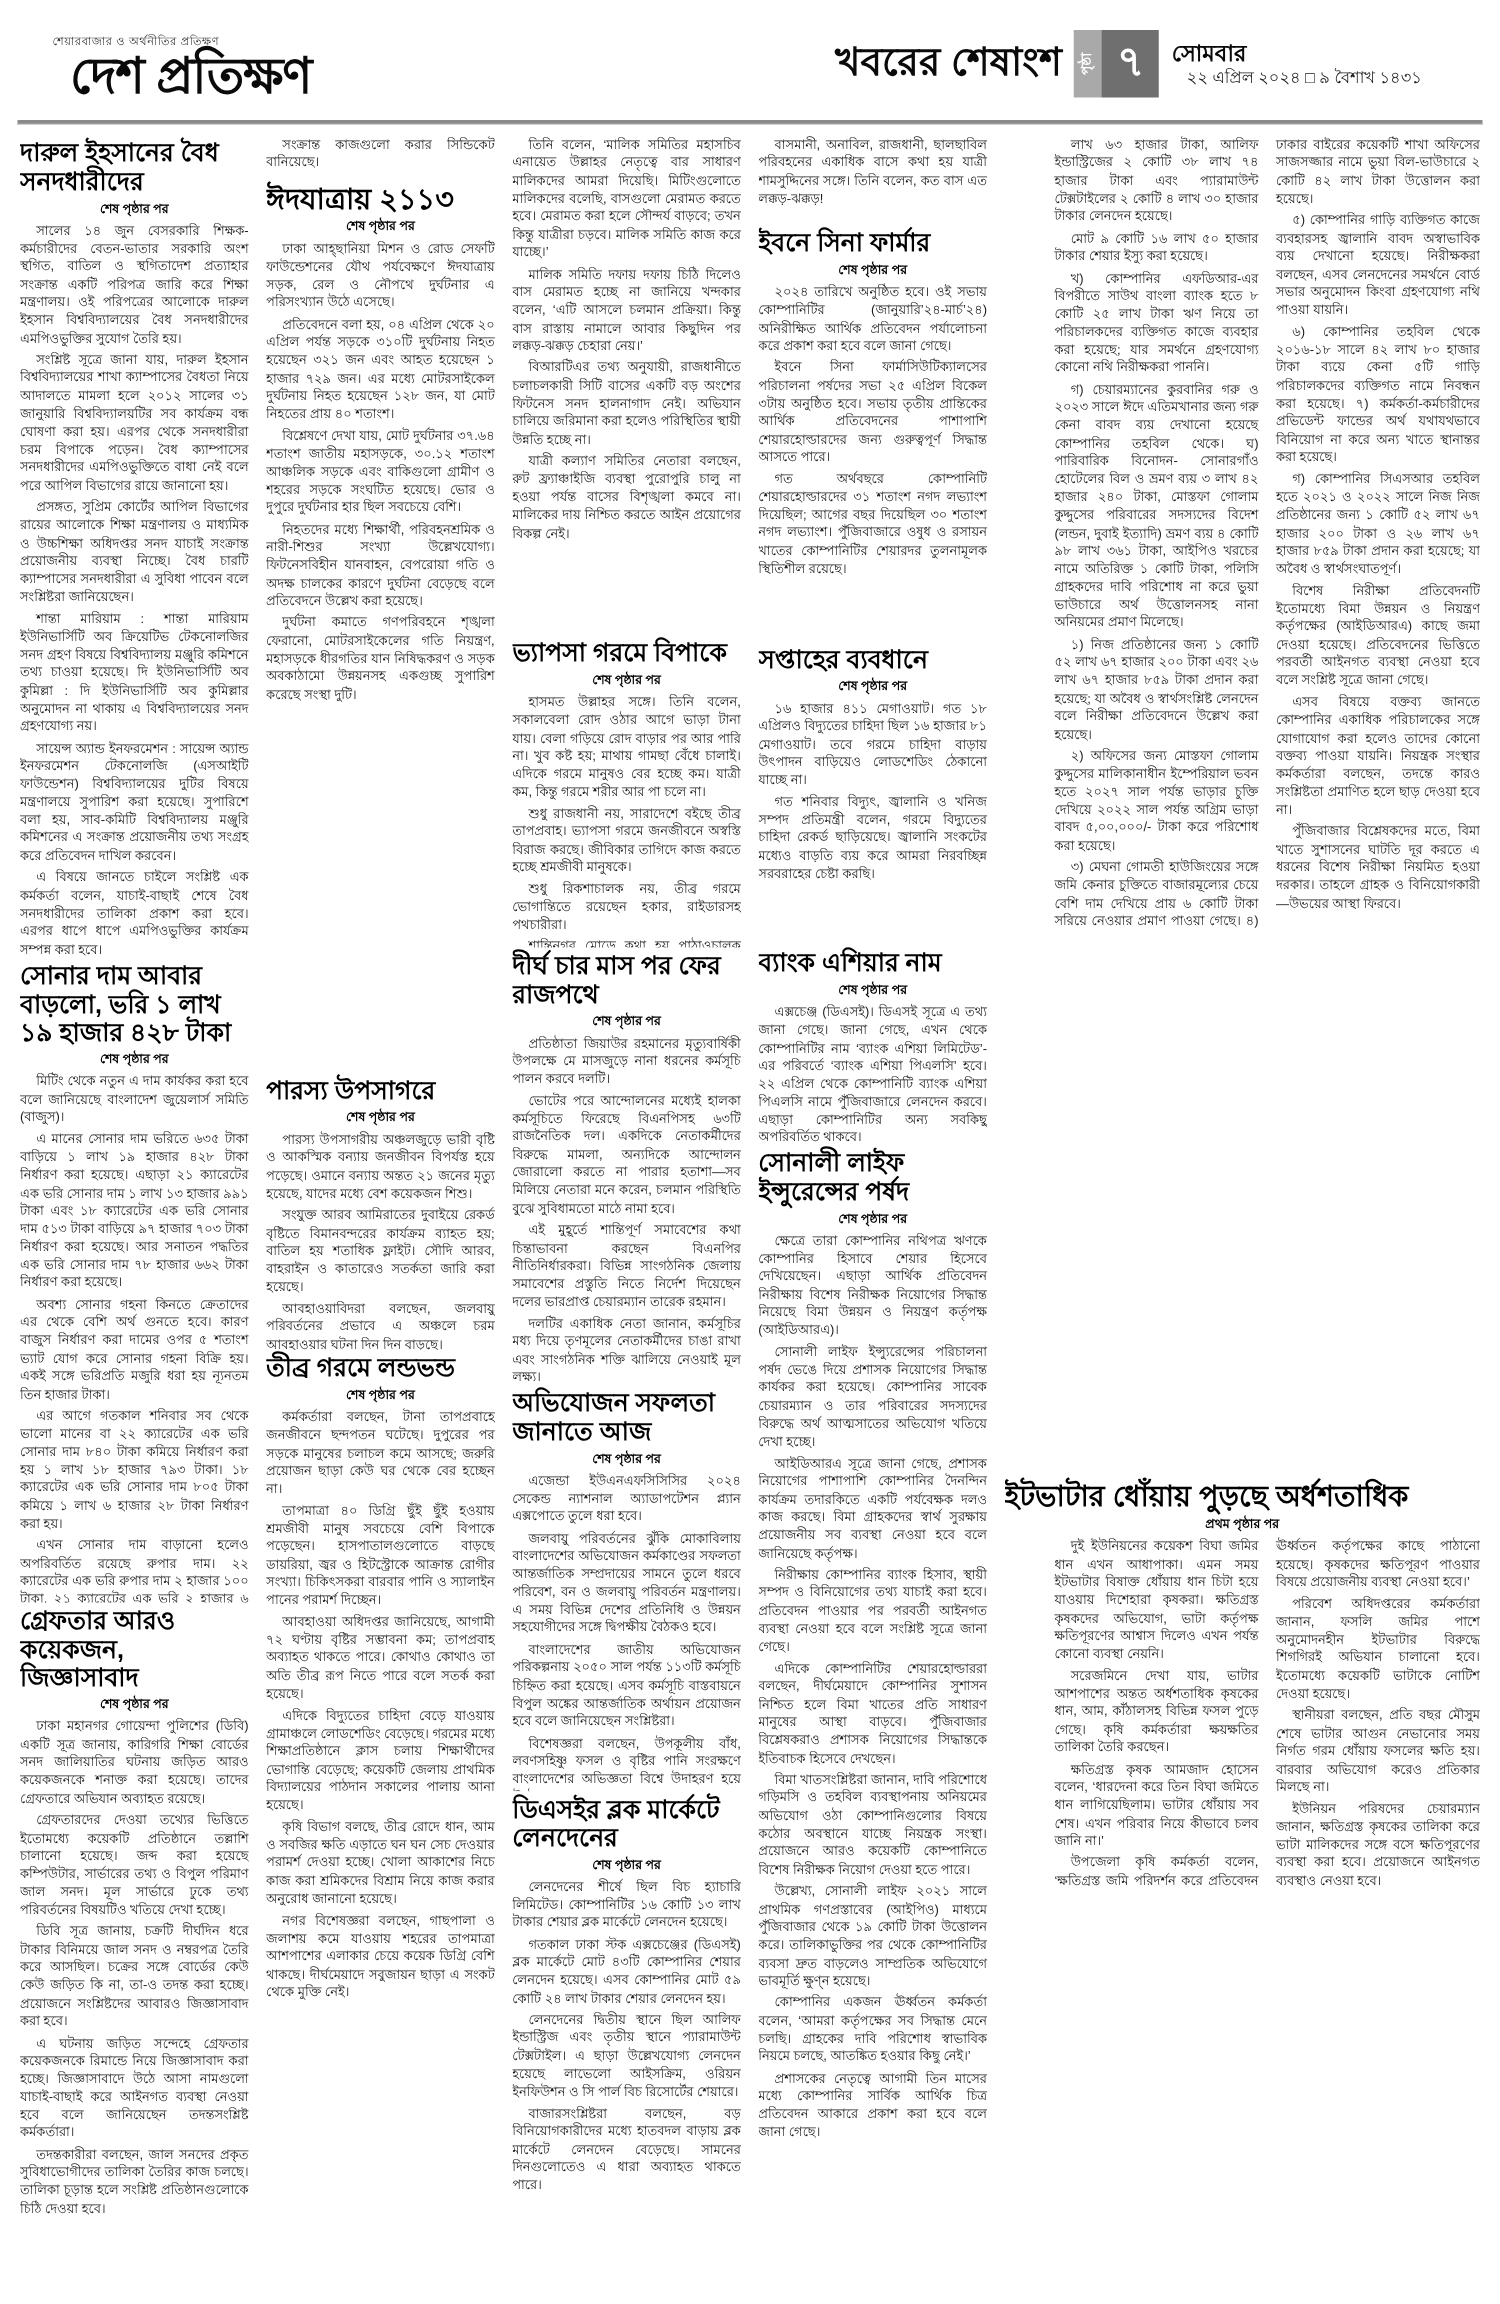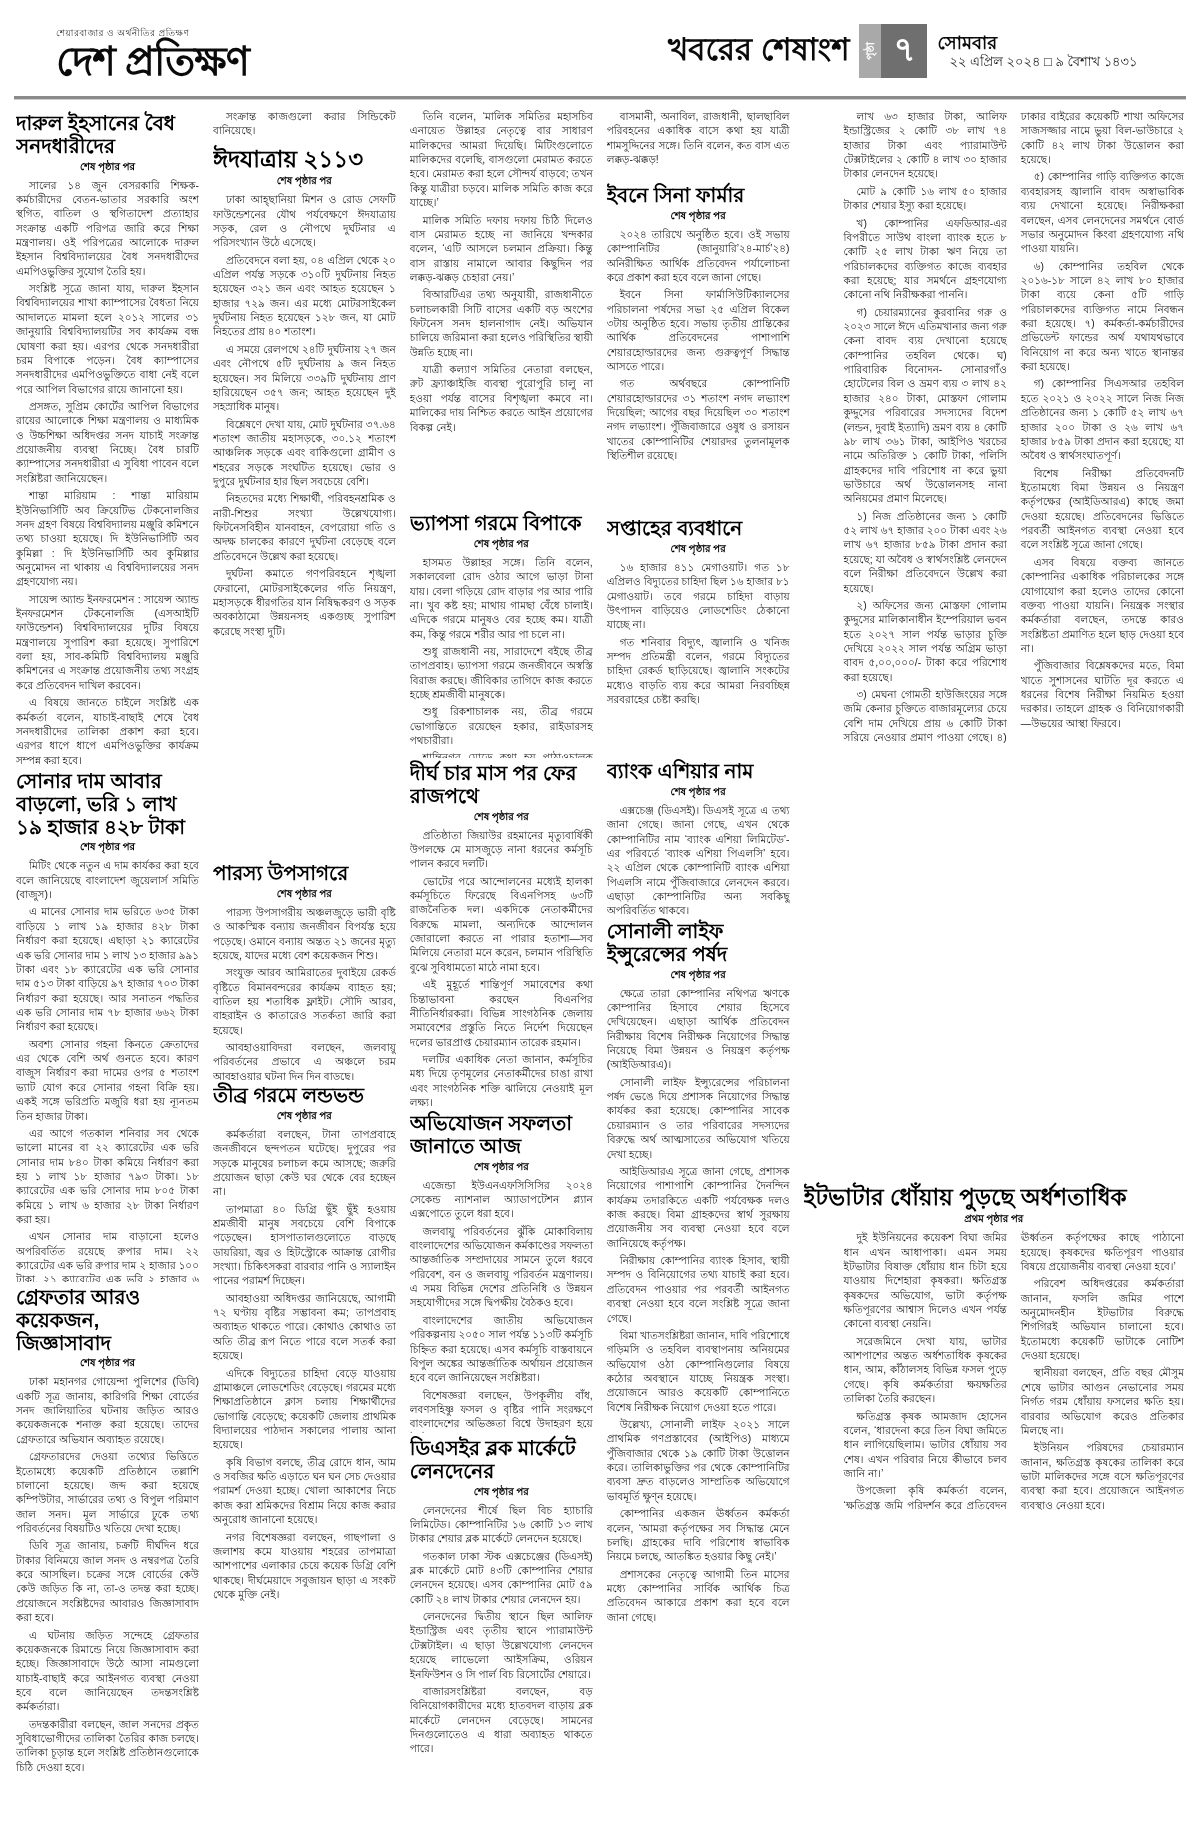--- a/index.html
+++ b/index.html
@@ -4,21 +4,21 @@
 <style>
   html,body{margin:0;padding:0;background:#e9e9e9;}
   .sheet{
     position:relative;width:1200px;height:1843px;background:#ffffff;
     margin:0 auto;overflow:hidden;color:#141414;
     font-family:"Liberation Sans", sans-serif;
   }
   
   .masthead{position:relative;height:96px;padding:0 16px;}
   .brand{position:absolute;left:36px;top:26px;}
-  .brand .tagline{font-size:9px;color:#333;letter-spacing:.5px;margin-left:20px;}
+  .brand .tagline{font-size:9px;color:#333;letter-spacing:.5px;margin-left:6px;}
   .brand .logo{font-size:40px;font-weight:900;line-height:1;color:#0a0a0a;letter-spacing:-1px;margin-left:20px;}
   .head-center{position:absolute;left:668px;top:24px;display:flex;align-items:center;gap:10px;}
   .section-title{font-size:31px;font-weight:900;color:#0a0a0a;white-space:nowrap;}
   .pagebox{display:flex;align-items:stretch;height:54px;}
   .pagebox .plabel{background:#a9a9a9;color:#fff;width:22px;display:flex;align-items:center;justify-content:center;
      writing-mode:vertical-rl;transform:rotate(180deg);font-size:11px;font-weight:bold;}
   .pagebox .pnum{background:#6f6f6f;color:#fff;width:46px;display:flex;align-items:center;justify-content:center;
      font-size:34px;font-weight:900;}
   .datestack{display:flex;flex-direction:column;justify-content:center;line-height:1.25;}
   .datestack .day{font-size:18px;font-weight:bold;color:#0a0a0a;}
@@ -114,21 +114,20 @@
         <div class="body lead">
             <p>সংক্রান্ত কাজগুলো করার সিন্ডিকেট বানিয়েছে।</p>
           </div>
       </article>
       <article class="h-c2a1">
         <h2 class="hl xl">ঈদযাত্রায় ২১১৩</h2>
         <div class="cont">শেষ পৃষ্ঠার পর</div>
         <div class="body">
             <p>ঢাকা আহ্ছানিয়া মিশন ও রোড সেফটি ফাউন্ডেশনের যৌথ পর্যবেক্ষণে ঈদযাত্রায় সড়ক, রেল ও নৌপথে দুর্ঘটনার এ পরিসংখ্যান উঠে এসেছে।</p>
             <p>প্রতিবেদনে বলা হয়, ০৪ এপ্রিল থেকে ২০ এপ্রিল পর্যন্ত সড়কে ৩১০টি দুর্ঘটনায় নিহত হয়েছেন ৩২১ জন এবং আহত হয়েছেন ১ হাজার ৭২৯ জন। এর মধ্যে মোটরসাইকেল দুর্ঘটনায় নিহত হয়েছেন ১২৮ জন, যা মোট নিহতের প্রায় ৪০ শতাংশ।</p>
-            <p>এ সময়ে রেলপথে ২৪টি দুর্ঘটনায় ২৭ জন এবং নৌপথে ৫টি দুর্ঘটনায় ৯ জন নিহত হয়েছেন। সব মিলিয়ে ৩৩৯টি দুর্ঘটনায় প্রাণ হারিয়েছেন ৩৫৭ জন; আহত হয়েছেন দুই সহস্রাধিক মানুষ।</p>
             <p>বিশ্লেষণে দেখা যায়, মোট দুর্ঘটনার ৩৭.৬৪ শতাংশ জাতীয় মহাসড়কে, ৩০.১২ শতাংশ আঞ্চলিক সড়কে এবং বাকিগুলো গ্রামীণ ও শহরের সড়কে সংঘটিত হয়েছে। ভোর ও দুপুরে দুর্ঘটনার হার ছিল সবচেয়ে বেশি।</p>
             <p>নিহতদের মধ্যে শিক্ষার্থী, পরিবহনশ্রমিক ও নারী-শিশুর সংখ্যা উল্লেখযোগ্য। ফিটনেসবিহীন যানবাহন, বেপরোয়া গতি ও অদক্ষ চালকের কারণে দুর্ঘটনা বেড়েছে বলে প্রতিবেদনে উল্লেখ করা হয়েছে।</p>
             <p>দুর্ঘটনা কমাতে গণপরিবহনে শৃঙ্খলা ফেরানো, মোটরসাইকেলের গতি নিয়ন্ত্রণ, মহাসড়কে ধীরগতির যান নিষিদ্ধকরণ ও সড়ক অবকাঠামো উন্নয়নসহ একগুচ্ছ সুপারিশ করেছে সংস্থা দুটি।</p>
           </div>
       </article>
       <article class="h-c2a2">
         <h2 class="hl">পারস্য উপসাগরে</h2>
         <div class="cont">শেষ পৃষ্ঠার পর</div>
         <div class="body">
             <p>পারস্য উপসাগরীয় অঞ্চলজুড়ে ভারী বৃষ্টি ও আকস্মিক বন্যায় জনজীবন বিপর্যস্ত হয়ে পড়েছে। ওমানে বন্যায় অন্তত ২১ জনের মৃত্যু হয়েছে, যাদের মধ্যে বেশ কয়েকজন শিশু।</p>
@@ -232,20 +231,21 @@
           </div>
       </article>
       <article class="h-c4a4">
         <h2 class="hl">সোনালী লাইফ ইন্সুরেন্সের পর্ষদ</h2>
         <div class="cont">শেষ পৃষ্ঠার পর</div>
         <div class="body">
             <p>ক্ষেত্রে তারা কোম্পানির নথিপত্র ঋণকে কোম্পানির হিসাবে শেয়ার হিসেবে দেখিয়েছেন। এছাড়া আর্থিক প্রতিবেদন নিরীক্ষায় বিশেষ নিরীক্ষক নিয়োগের সিদ্ধান্ত নিয়েছে বিমা উন্নয়ন ও নিয়ন্ত্রণ কর্তৃপক্ষ (আইডিআরএ)।</p>
             <p>সোনালী লাইফ ইন্স্যুরেন্সের পরিচালনা পর্ষদ ভেঙে দিয়ে প্রশাসক নিয়োগের সিদ্ধান্ত কার্যকর করা হয়েছে। কোম্পানির সাবেক চেয়ারম্যান ও তার পরিবারের সদস্যদের বিরুদ্ধে অর্থ আত্মসাতের অভিযোগ খতিয়ে দেখা হচ্ছে।</p>
             <p>আইডিআরএ সূত্রে জানা গেছে, প্রশাসক নিয়োগের পাশাপাশি কোম্পানির দৈনন্দিন কার্যক্রম তদারকিতে একটি পর্যবেক্ষক দলও কাজ করছে। বিমা গ্রাহকদের স্বার্থ সুরক্ষায় প্রয়োজনীয় সব ব্যবস্থা নেওয়া হবে বলে জানিয়েছে কর্তৃপক্ষ।</p>
             <p>নিরীক্ষায় কোম্পানির ব্যাংক হিসাব, স্থায়ী সম্পদ ও বিনিয়োগের তথ্য যাচাই করা হবে। প্রতিবেদন পাওয়ার পর পরবর্তী আইনগত ব্যবস্থা নেওয়া হবে বলে সংশ্লিষ্ট সূত্রে জানা গেছে।</p>
+            <p>এদিকে কোম্পানিটির শেয়ারহোল্ডাররা বলছেন, দীর্ঘমেয়াদে কোম্পানির সুশাসন নিশ্চিত হলে বিমা খাতের প্রতি সাধারণ মানুষের আস্থা বাড়বে। পুঁজিবাজার বিশ্লেষকরাও প্রশাসক নিয়োগের সিদ্ধান্তকে ইতিবাচক হিসেবে দেখছেন।</p>
             <p>বিমা খাতসংশ্লিষ্টরা জানান, দাবি পরিশোধে গড়িমসি ও তহবিল ব্যবস্থাপনায় অনিয়মের অভিযোগ ওঠা কোম্পানিগুলোর বিষয়ে কঠোর অবস্থানে যাচ্ছে নিয়ন্ত্রক সংস্থা। প্রয়োজনে আরও কয়েকটি কোম্পানিতে বিশেষ নিরীক্ষক নিয়োগ দেওয়া হতে পারে।</p>
             <p>উল্লেখ্য, সোনালী লাইফ ২০২১ সালে প্রাথমিক গণপ্রস্তাবের (আইপিও) মাধ্যমে পুঁজিবাজার থেকে ১৯ কোটি টাকা উত্তোলন করে। তালিকাভুক্তির পর থেকে কোম্পানিটির ব্যবসা দ্রুত বাড়লেও সাম্প্রতিক অভিযোগে ভাবমূর্তি ক্ষুণ্ন হয়েছে।</p>
             <p>কোম্পানির একজন ঊর্ধ্বতন কর্মকর্তা বলেন, ‘আমরা কর্তৃপক্ষের সব সিদ্ধান্ত মেনে চলছি। গ্রাহকের দাবি পরিশোধ স্বাভাবিক নিয়মে চলছে, আতঙ্কিত হওয়ার কিছু নেই।’</p>
             <p>প্রশাসকের নেতৃত্বে আগামী তিন মাসের মধ্যে কোম্পানির সার্বিক আর্থিক চিত্র প্রতিবেদন আকারে প্রকাশ করা হবে বলে জানা গেছে।</p>
           </div>
       </article>
     </div>
 
     <div class="col">
       <article class="h-r1">

